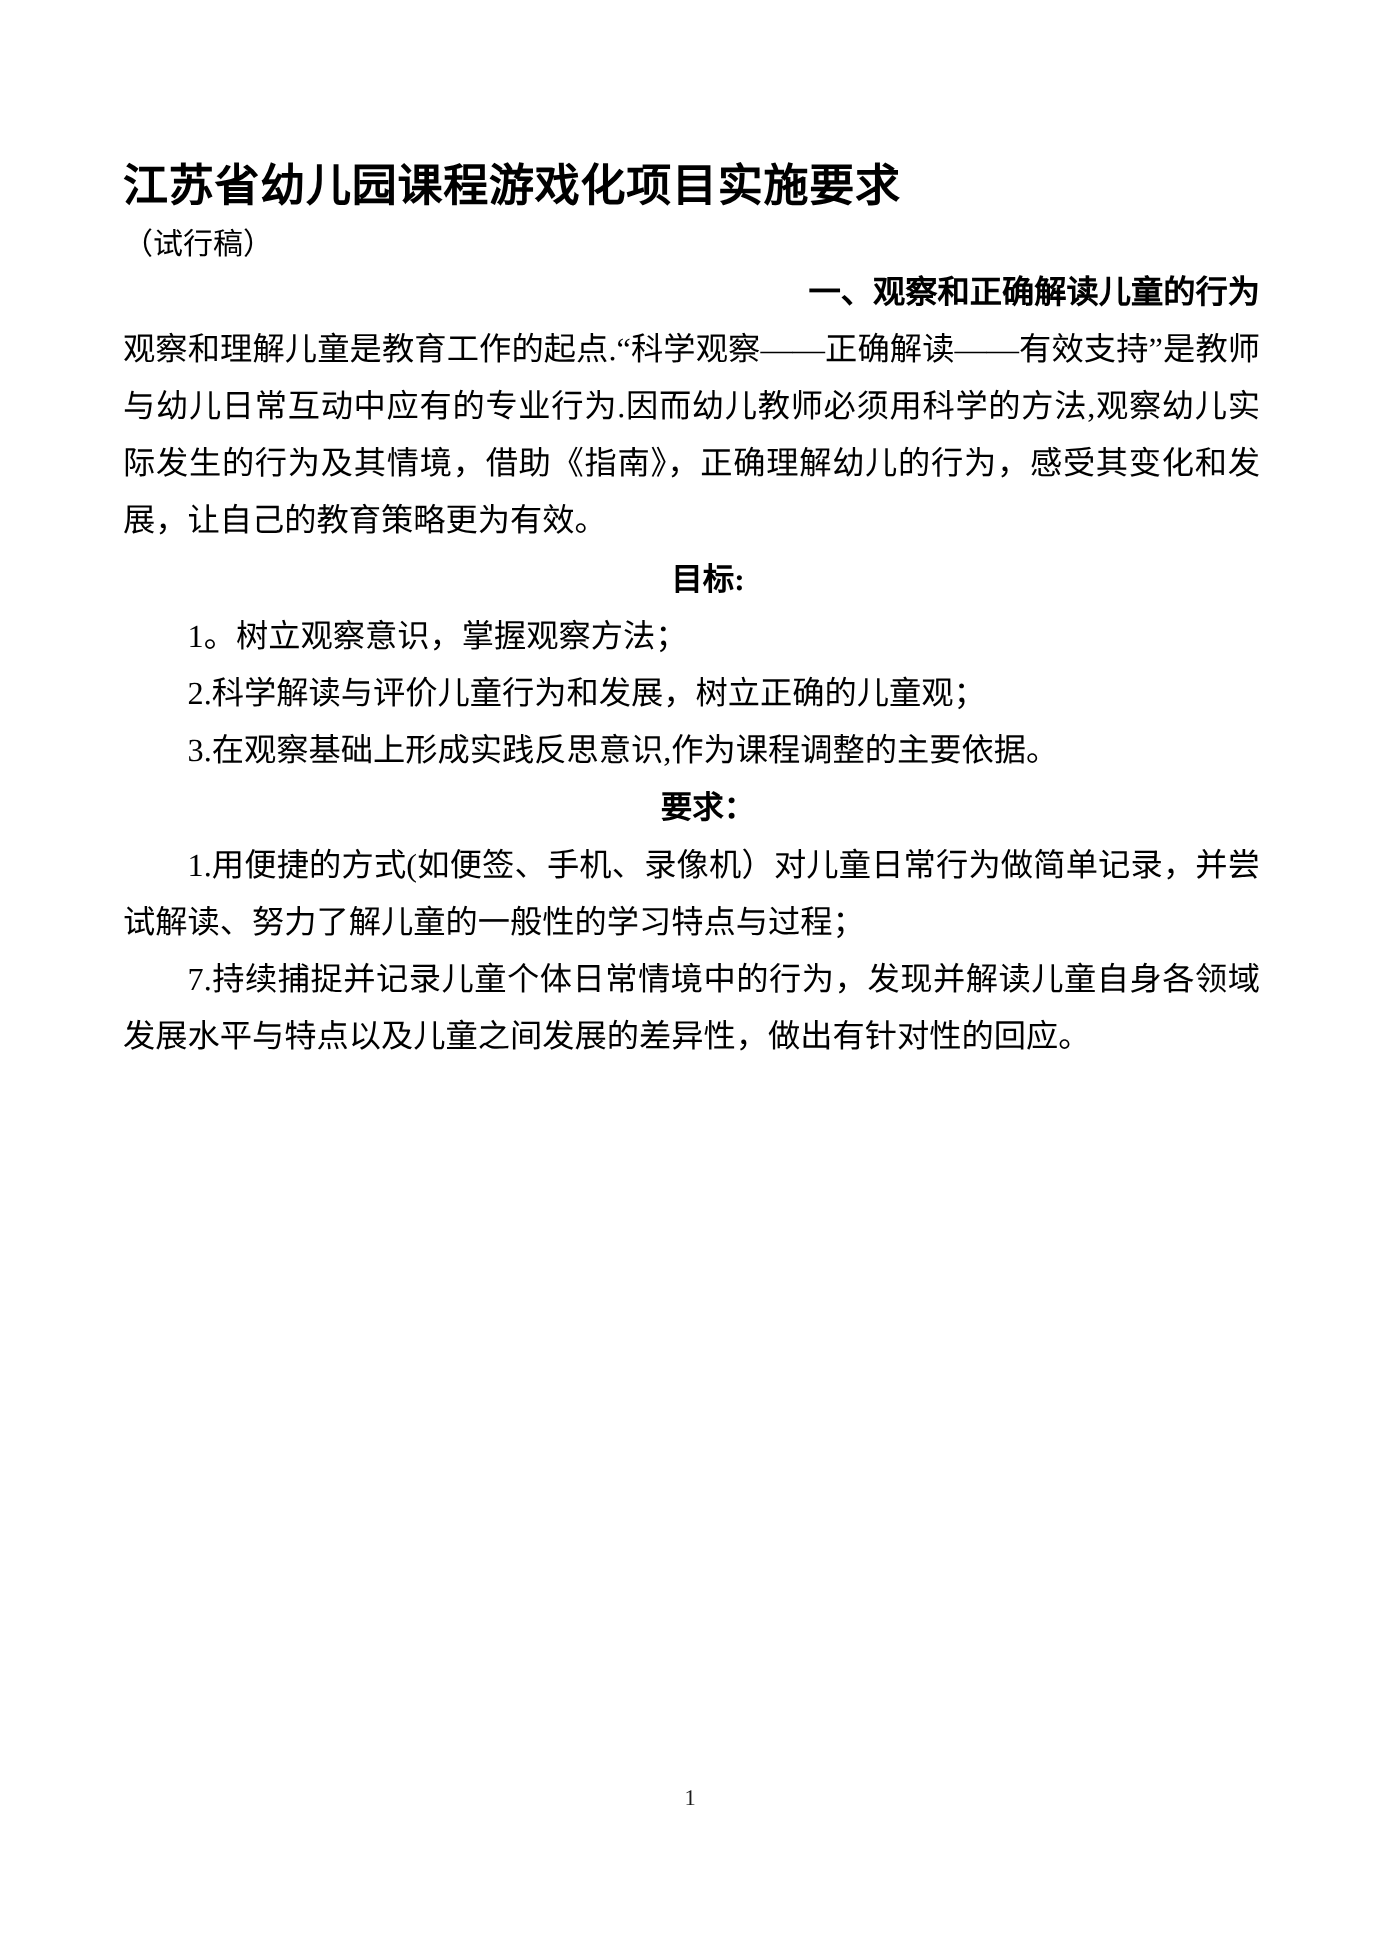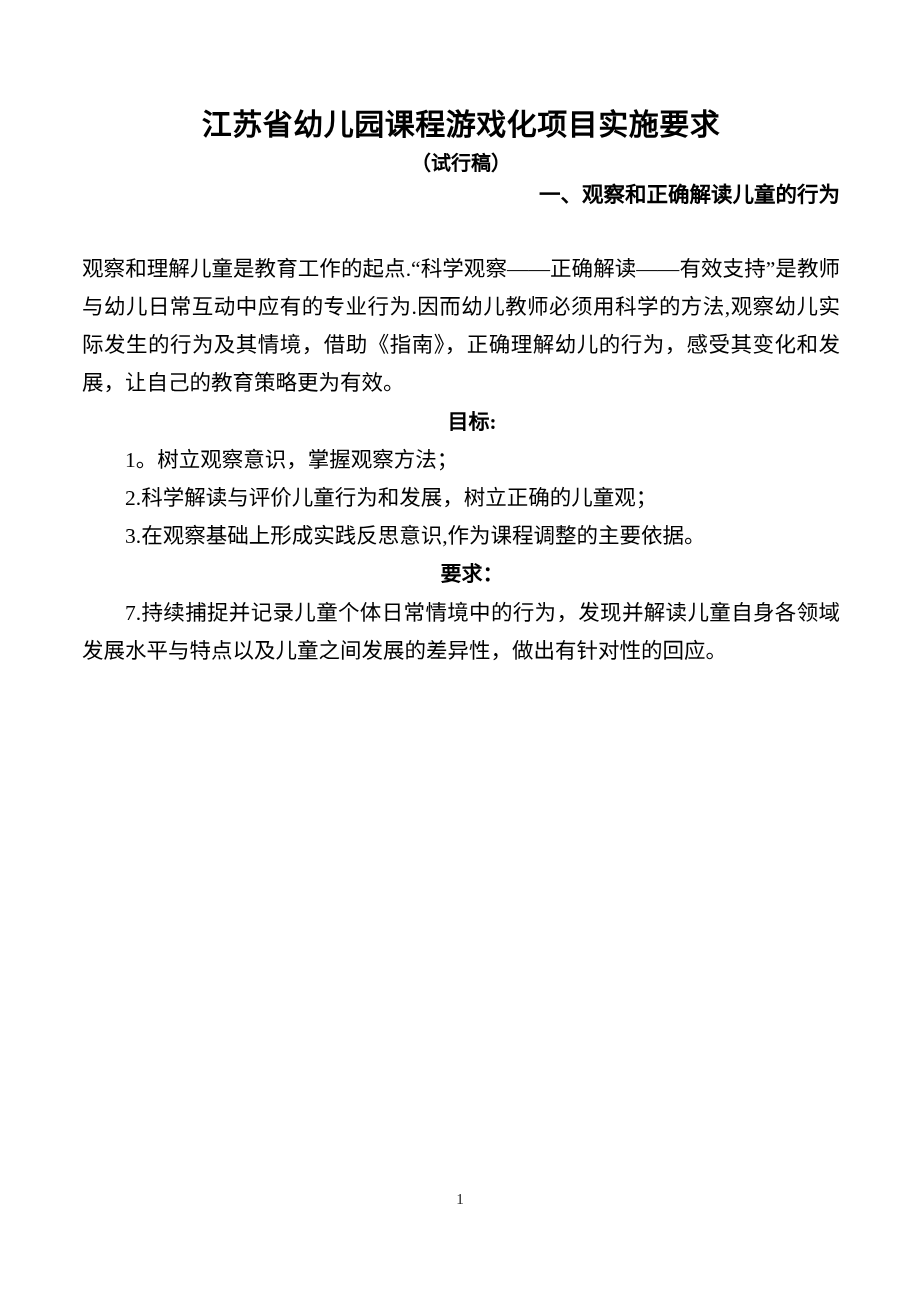--- a/index.html
+++ b/index.html
@@ -22,31 +22,30 @@
     position: absolute;
     left: 82px;
     top: 0;
     width: 758px;
   }
 
   
   .doc-title {
     margin: 0;
     padding-top: 106px;
-    text-align: center;
     font-size: 30px;
     font-weight: bold;
     letter-spacing: 0.5px;
     line-height: 1.25;
   }
   .doc-subtitle {
     margin: 6px 0 0 0;
-    text-align: center;
+    text-align: left;
     font-size: 20px;
-    font-weight: bold;
+    font-weight: normal;
     line-height: 1.3;
     font-family: "Liberation Serif", "DejaVu Serif", serif;
   }
 
   
   .para {
     margin: 0;
     font-size: 21.5px;
     line-height: 38.2px;
     text-align: justify;
@@ -55,21 +54,20 @@
     letter-spacing: 0;
   }
   .para.first-block {
     margin-top: 14px;
   }
   .para.indent-2 {
     text-indent: 2em;
   }
   .para.no-indent {
     text-indent: 0;
-    margin-top: 36px;
   }
   .section-heading {
     margin: 0;
     font-size: 21.5px;
     line-height: 38.2px;
     font-weight: bold;
     text-indent: 1.5em;
     text-align: right;
   }
   .sub-label {
@@ -110,18 +108,19 @@
     <p class="para no-indent">观察和理解儿童是教育工作的起点.“科学观察——正确解读——有效支持”是教师与幼儿日常互动中应有的专业行为.因而幼儿教师必须用科学的方法,观察幼儿实际发生的行为及其情境，借助《指南》，正确理解幼儿的行为，感受其变化和发展，让自己的教育策略更为有效。</p>
 
     <div class="sub-label">目标:</div>
 
     <p class="para indent-2">1。树立观察意识，掌握观察方法；</p>
     <p class="para indent-2">2.科学解读与评价儿童行为和发展，树立正确的儿童观；</p>
     <p class="para indent-2">3.在观察基础上形成实践反思意识,作为课程调整的主要依据。</p>
 
     <div class="sub-label">要求：</div>
 
+    <p class="para indent-2">1.用便捷的方式(如便签、手机、录像机）对儿童日常行为做简单记录，并尝试解读、努力了解儿童的一般性的学习特点与过程；</p>
     <p class="para indent-2">7.持续捕捉并记录儿童个体日常情境中的行为，发现并解读儿童自身各领域发展水平与特点以及儿童之间发展的差异性，做出有针对性的回应。</p>
 
   </div>
 
   <div class="page-number">1</div>
 </div>
 
 </body></html>

